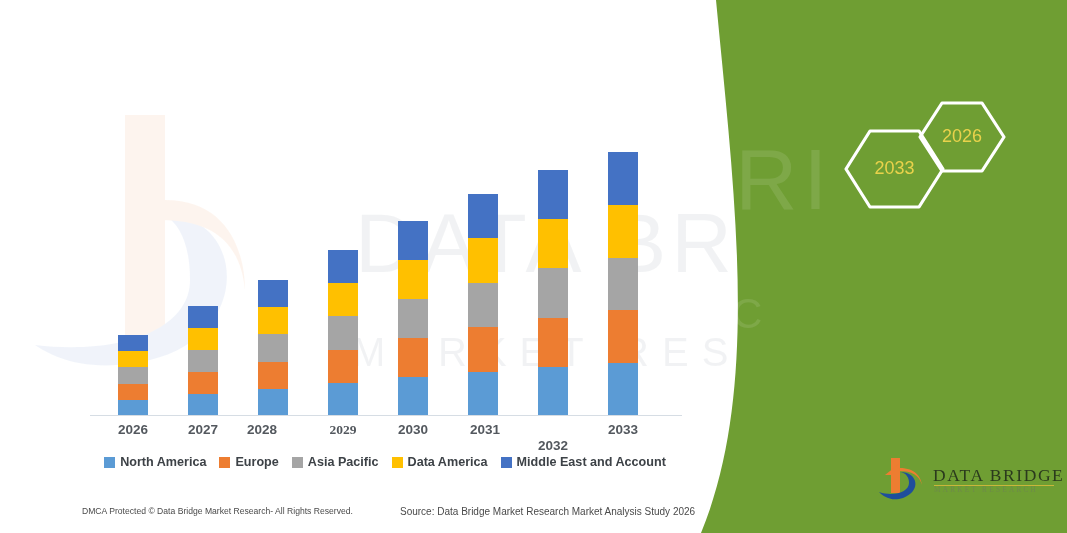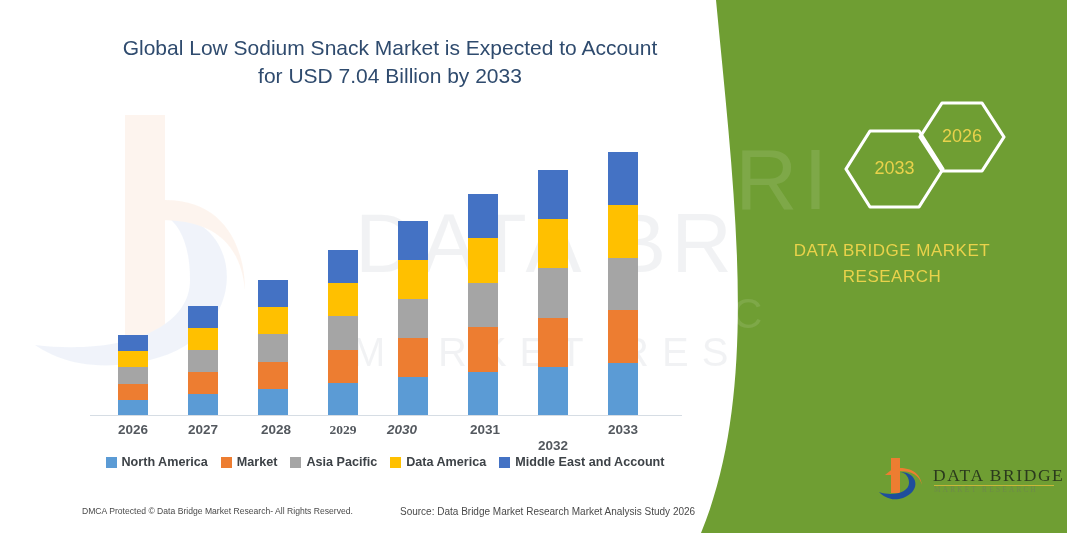--- a/index.html
+++ b/index.html
@@ -103,21 +103,20 @@
 
   <svg class="wm-logo" viewBox="0 0 230 300">
     <path d="M95 10 L135 10 L135 230 L95 230 Z" fill="#ed7d31"></path>
     <path d="M135 110 C215 110 225 230 120 255 C55 270 20 250 5 240 C90 250 160 225 160 175 C160 140 150 120 135 110 Z" fill="#4472c4"></path>
     <path d="M135 95 C200 95 215 150 215 185 C210 135 180 115 130 115 Z" fill="#ed7d31"></path>
   </svg>
 
   <div class="wm-text wm-big">DATA BRIDGE</div>
   <div class="wm-text wm-small">MARKET RESEARCH</div>
 
-  <div class="chart-title">Global Low Sodium Snack Market is Expected to Account for USD 7.04 Billion by 2033</div>
 
   <div class="plot" id="plot">
       <div class="bar" style="left: 28px; height: 81px;">
         <div class="seg" style="background: rgb(91, 155, 213); height: 16.2px;"></div>
         <div class="seg" style="background: rgb(237, 125, 49); height: 16.2px;"></div>
         <div class="seg" style="background: rgb(165, 165, 165); height: 16.2px;"></div>
         <div class="seg" style="background: rgb(255, 192, 0); height: 16.2px;"></div>
         <div class="seg" style="background: rgb(68, 114, 196); height: 16.2px;"></div>
       </div>
       <div class="bar" style="left: 98px; height: 110px;">
@@ -167,36 +166,36 @@
         <div class="seg" style="background: rgb(237, 125, 49); height: 52.8px;"></div>
         <div class="seg" style="background: rgb(165, 165, 165); height: 52.8px;"></div>
         <div class="seg" style="background: rgb(255, 192, 0); height: 52.8px;"></div>
         <div class="seg" style="background: rgb(68, 114, 196); height: 52.8px;"></div>
       </div>
     </div>
   <div class="axis-line"></div>
   <div class="xlabels" id="xlabels">
       <div class="xlab" style="left: 13px;">2026</div>
       <div class="xlab" style="left: 83px;">2027</div>
-      <div class="xlab" style="left: 156px;">2028</div>
+      <div class="xlab" style="left: 142px;">2028</div>
       <div class="xlab" style="left: 223px; font-family: Liberation Serif, serif;">2029</div>
-      <div class="xlab" style="left: 282px; font-style: italic;">2030</div>
+      <div class="xlab" style="left: 293px;">2030</div>
       <div class="xlab" style="left: 365px;">2031</div>
       <div class="xlab" style="left: 433px; margin-top: 16px;">2032</div>
       <div class="xlab" style="left: 503px;">2033</div>
     </div>
 
   <div class="legend" id="legend">
       <div class="lg-item">
         <span class="lg-sw" style="background: rgb(91, 155, 213);"></span>
         <span class="lg-tx">North America</span>
       </div>
       <div class="lg-item">
         <span class="lg-sw" style="background: rgb(237, 125, 49);"></span>
-        <span class="lg-tx">Market</span>
+        <span class="lg-tx">Europe</span>
       </div>
       <div class="lg-item">
         <span class="lg-sw" style="background: rgb(165, 165, 165);"></span>
         <span class="lg-tx">Asia Pacific</span>
       </div>
       <div class="lg-item">
         <span class="lg-sw" style="background: rgb(255, 192, 0);"></span>
         <span class="lg-tx">Data America</span>
       </div>
       <div class="lg-item">
@@ -221,24 +220,20 @@
 
     <div class="hexes">
       <svg width="200" height="115" viewBox="0 0 200 115">
         <polygon points="120,8 160,8 182,42 160,76 120,76 98,42" fill="none" stroke="#ffffff" stroke-width="3.2" stroke-linejoin="round"></polygon>
         <polygon points="48,36 97,36 121,74 97,112 48,112 24,74" fill="none" stroke="#ffffff" stroke-width="3.2" stroke-linejoin="round"></polygon>
       </svg>
       <div class="hex-label" style="left:98px;top:31px;width:84px;">2026</div>
       <div class="hex-label" style="left:24px;top:63px;width:97px;">2033</div>
     </div>
 
-    <div class="brand">
-      <div>DATA BRIDGE MARKET</div>
-      <div>RESEARCH</div>
-    </div>
 
     <div class="logo-box">
       <svg width="52" height="50" viewBox="0 0 52 50">
         <path d="M14 3 L23 3 L23 38 L14 38 Z" fill="#ed7d31"></path>
         <path d="M8 20 L23 8 L23 20 Z" fill="#ed7d31"></path>
         <path d="M23 17 C41 17 45 36 26 43 C14 47 6 41 2 37 C17 42 32 37 32 28 C32 22 29 18 23 17 Z" fill="#1f4e9c"></path>
         <path d="M23 13 C38 13 44 22 45 30 C42 20 35 16 22 16 Z" fill="#ed7d31"></path>
       </svg>
       <div class="logo-txt">DATA BRIDGE</div>
       <div class="logo-rule"></div>

